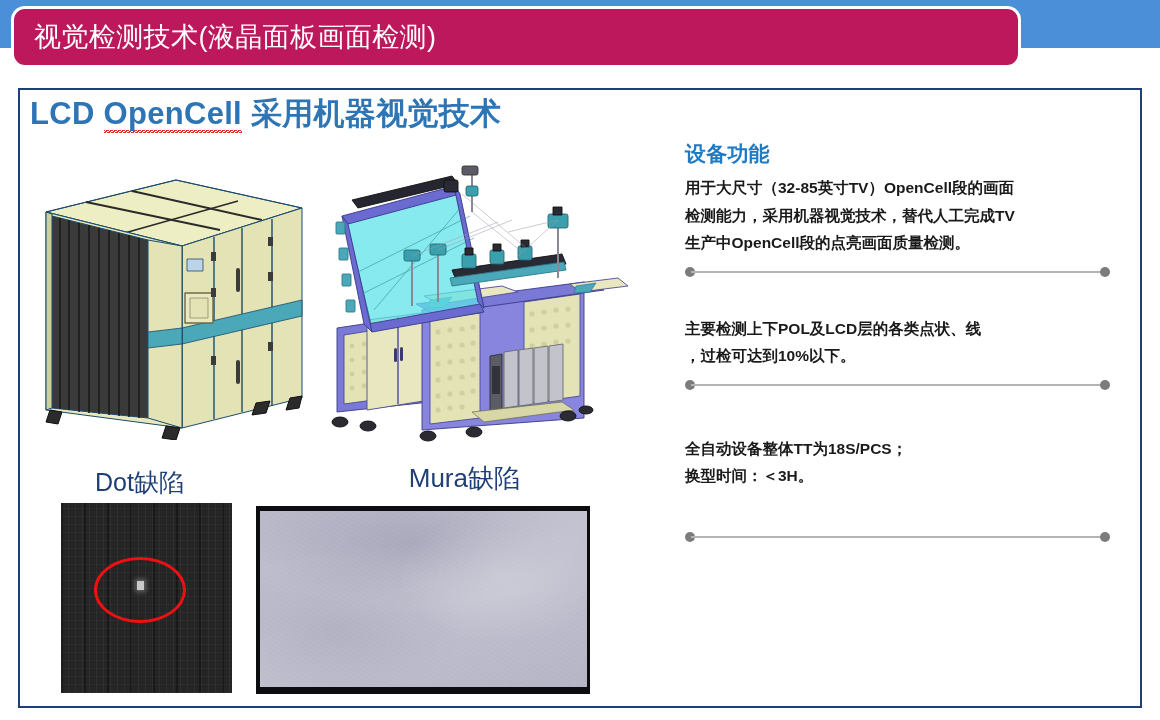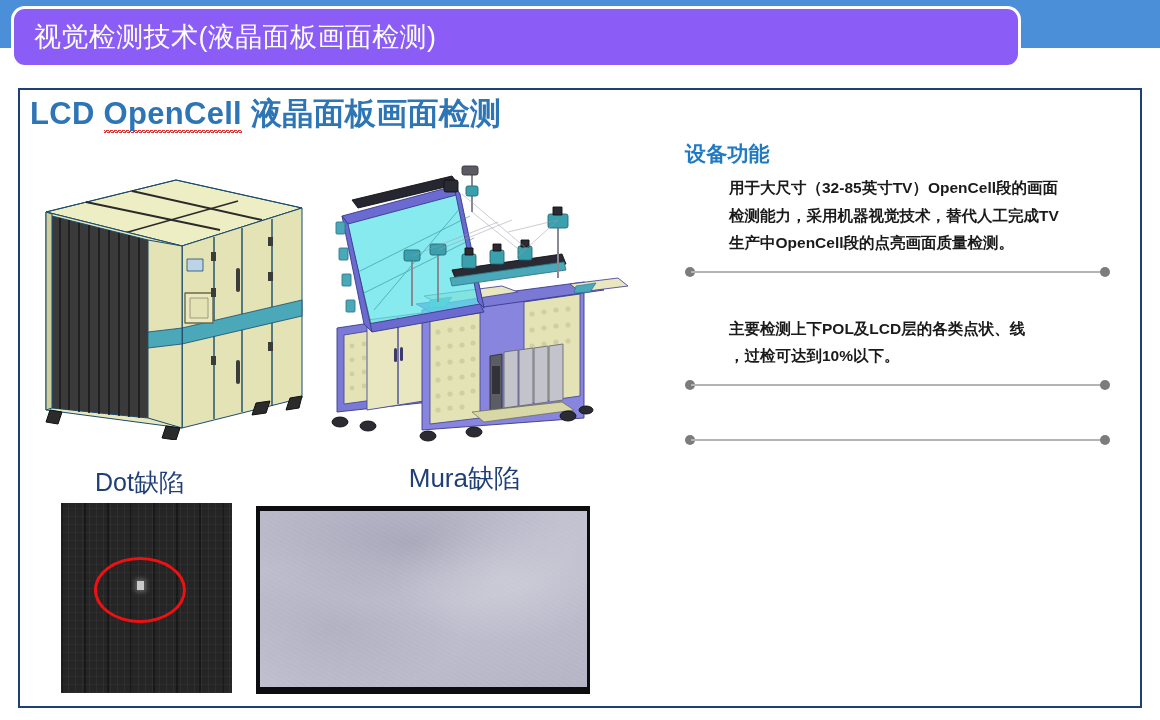--- a/index.html
+++ b/index.html
@@ -20,21 +20,21 @@
   #header-accent-bar {
     position: absolute;
     left: 0; top: 0;
     width: 1160px; height: 48px;
     background: #4a8fd8;
   }
   #header-title-box {
     position: absolute;
     left: 14px; top: 9px;
     width: 1004px; height: 56px;
-    background: #8b5cf6;
+    background: #be185d;
     border-radius: 11px;
     box-shadow: 0 0 0 3px #ffffff;
     display: flex;
     align-items: center;
   }
   #header-title-text {
     color: #ffffff;
     font-size: 27px;
     font-weight: 400;
     letter-spacing: 0.4px;
@@ -171,21 +171,21 @@
     margin: 0 0 6px 0;
     letter-spacing: 0.2px;
   }
   .info-body {
     font-size: 15.5px;
     font-weight: bold;
     color: #1a1a1a;
     line-height: 1.78;
     margin: 0;
   }
-  .info-body .line { display: block; white-space: nowrap; margin-left: 44px; }
+  .info-body .line { display: block; white-space: nowrap; }
   .divider {
     position: relative;
     height: 10px;
     margin: 10px 0 0 0;
   }
   .divider-line {
     position: absolute;
     left: 6px; right: 6px; top: 4px;
     height: 2px;
     background: #b4b4b4;
@@ -203,21 +203,21 @@
 </head>
 <body>
 
 <div id="header-accent-bar"></div>
 <div id="header-title-box">
   <span id="header-title-text">视觉检测技术(液晶面板画面检测)</span>
 </div>
 
 <div id="content-panel"></div>
 
-<div id="slide-heading"><span>LCD </span><span class="spell">OpenCell</span><span> 液晶面板画面检测</span></div>
+<div id="slide-heading"><span>LCD </span><span class="spell">OpenCell</span><span> 采用机器视觉技术</span></div>
 
 <svg id="cabinet-illustration" viewBox="0 0 300 280">
   <g stroke="#1b4b6b" stroke-width="1" stroke-linejoin="round">
 
     <polygon points="22,52 152,20 278,48 158,86" fill="#eeeec4"></polygon>
     <polygon points="22,52 152,20 278,48 158,86" fill="none" stroke="#1b4b6b"></polygon>
     <line x1="62" y1="42" x2="196" y2="70" stroke="#2a2a2a" stroke-width="2"></line>
     <line x1="108" y1="31" x2="238" y2="60" stroke="#2a2a2a" stroke-width="2"></line>
     <line x1="90" y1="76" x2="214" y2="41" stroke="#2a2a2a" stroke-width="1.6"></line>
 
@@ -459,20 +459,24 @@
       <span class="line">，过检可达到10%以下。</span>
     </div>
     <div class="divider">
       <div class="divider-dot left"></div>
       <div class="divider-line"></div>
       <div class="divider-dot right"></div>
     </div>
   </div>
 
   <div class="info-block" style="margin-top:45px;">
+    <div class="info-body">
+      <span class="line">全自动设备整体TT为18S/PCS；</span>
+      <span class="line">换型时间：＜3H。</span>
+    </div>
     <div class="divider" style="margin-top:42px;">
       <div class="divider-dot left"></div>
       <div class="divider-line"></div>
       <div class="divider-dot right"></div>
     </div>
   </div>
 
 </div>
 
 </body></html>

